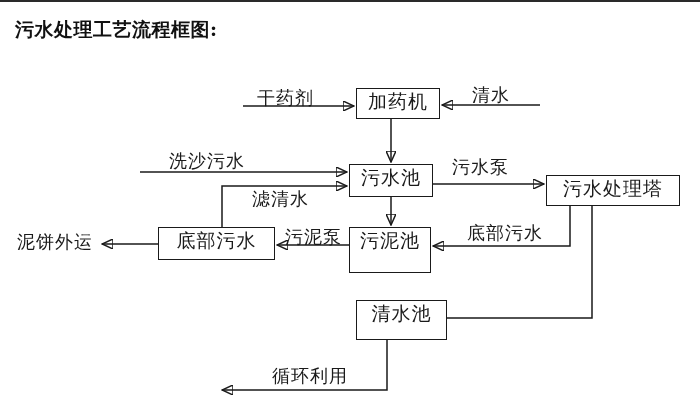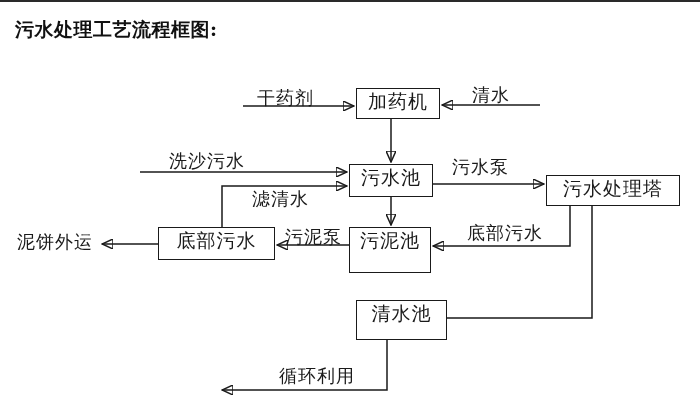--- a/index.html
+++ b/index.html
@@ -66,21 +66,21 @@
   .n-clean    { left: 356px; top: 300px; width:  91px; height: 40px; }
   
   .l-dry      { left: 257px; top:  86px; }
   .l-cleanw   { left: 472px; top:  83px; }
   .l-sand     { left: 169px; top: 149px; }
   .l-filtered { left: 252px; top: 187px; }
   .l-swpump   { left: 452px; top: 155px; }
   .l-bottom   { left: 467px; top: 221px; }
   .l-slpump   { left: 285px; top: 225px; }
   .l-mudcake  { left:  17px; top: 230px; text-align: center; }
-  .l-recycle  { left: 279px; top: 364px; }
+  .l-recycle  { left: 272px; top: 364px; }
 </style>
 </head>
 <body>
 
 <div id="stage">
 
   <div class="top-rule"></div>
 
   <div class="title">污水处理工艺流程框图:</div>
 

